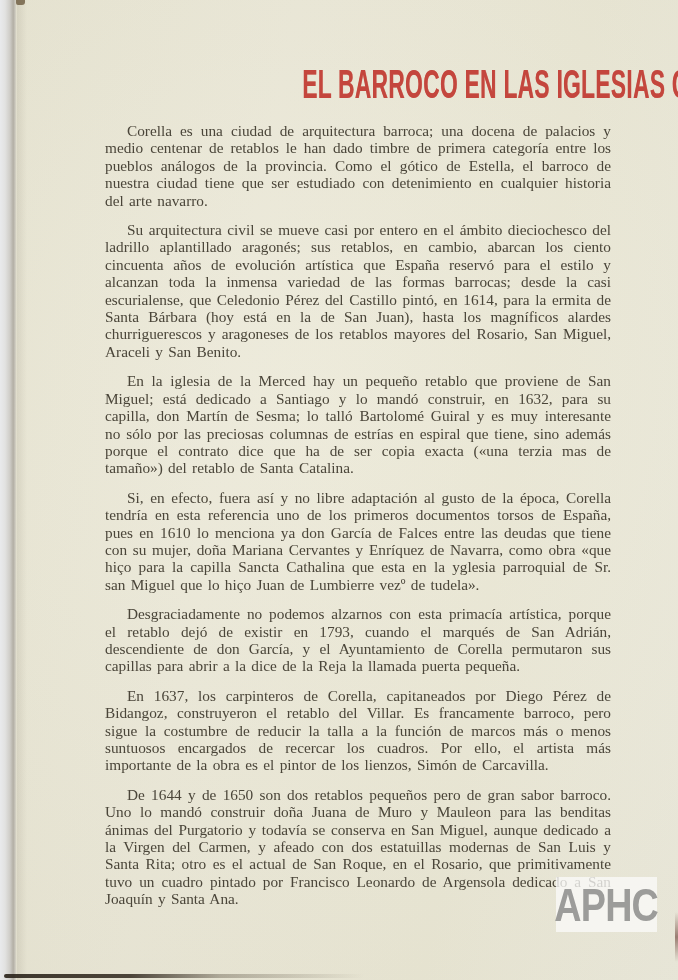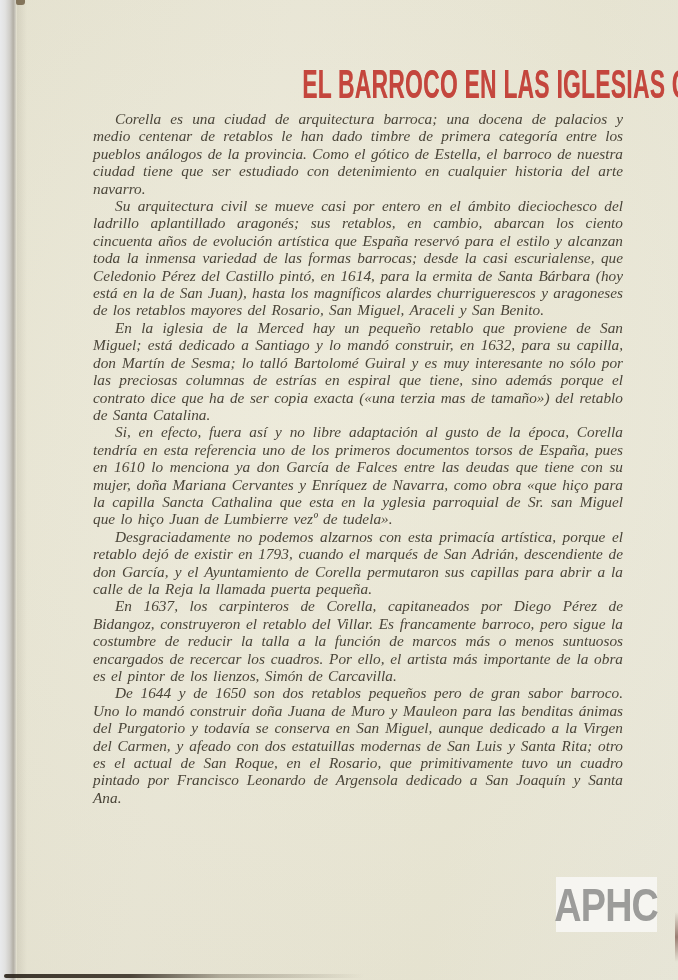--- a/index.html
+++ b/index.html
@@ -88,23 +88,22 @@
     position: absolute;
     top: 110px; left: 0;
     width: 530px;
     color: #4a4539;
     font-size: 15.3px;
     line-height: 17.4px;
     text-align: justify;
     word-spacing: 1.5px;
   }
   .body-text p {
-    margin: 0;
+    margin: 12px;
     text-indent: 22px;
-    font-style: italic;
   }
 
   .watermark {
     position: absolute;
     left: 556px; top: 877px;
     width: 101px; height: 55px;
     background: rgba(250,250,248,0.78);
     display: flex;
     align-items: center;
     justify-content: center;
@@ -133,21 +132,21 @@
   <div class="content">
     <h1 class="title">
       <span class="title-inner">EL BARROCO EN LAS IGLESIAS CORELLANAS</span>
     </h1>
 
     <div class="body-text">
       <p>Corella es una ciudad de arquitectura barroca; una docena de palacios y medio centenar de retablos le han dado timbre de primera categoría entre los pueblos análogos de la provincia. Como el gótico de Estella, el barroco de nuestra ciudad tiene que ser estudiado con detenimiento en cualquier historia del arte navarro.</p>
       <p>Su arquitectura civil se mueve casi por entero en el ámbito dieciochesco del ladrillo aplantillado aragonés; sus retablos, en cambio, abarcan los ciento cincuenta años de evolución artística que España reservó para el estilo y alcanzan toda la inmensa variedad de las formas barrocas; desde la casi escurialense, que Celedonio Pérez del Castillo pintó, en 1614, para la ermita de Santa Bárbara (hoy está en la de San Juan), hasta los magníficos alardes churriguerescos y aragoneses de los retablos mayores del Rosario, San Miguel, Araceli y San Benito.</p>
       <p>En la iglesia de la Merced hay un pequeño retablo que proviene de San Miguel; está dedicado a Santiago y lo mandó construir, en 1632, para su capilla, don Martín de Sesma; lo talló Bartolomé Guiral y es muy interesante no sólo por las preciosas columnas de estrías en espiral que tiene, sino además porque el contrato dice que ha de ser copia exacta («una terzia mas de tamaño») del retablo de Santa Catalina.</p>
       <p>Si, en efecto, fuera así y no libre adaptación al gusto de la época, Corella tendría en esta referencia uno de los primeros documentos torsos de España, pues en 1610 lo menciona ya don García de Falces entre las deudas que tiene con su mujer, doña Mariana Cervantes y Enríquez de Navarra, como obra «que hiço para la capilla Sancta Cathalina que esta en la yglesia parroquial de Sr. san Miguel que lo hiço Juan de Lumbierre vezº de tudela».</p>
-      <p>Desgraciadamente no podemos alzarnos con esta primacía artística, porque el retablo dejó de existir en 1793, cuando el marqués de San Adrián, descendiente de don García, y el Ayuntamiento de Corella permutaron sus capillas para abrir a la calle de la Reja la llamada puerta pequeña.</p>
+      <p>Desgraciadamente no podemos alzarnos con esta primacía artística, porque el retablo dejó de existir en 1793, cuando el marqués de San Adrián, descendiente de don García, y el Ayuntamiento de Corella permutaron sus capillas para abrir a la dice de la Reja la llamada puerta pequeña.</p>
       <p>En 1637, los carpinteros de Corella, capitaneados por Diego Pérez de Bidangoz, construyeron el retablo del Villar. Es francamente barroco, pero sigue la costumbre de reducir la talla a la función de marcos más o menos suntuosos encargados de recercar los cuadros. Por ello, el artista más importante de la obra es el pintor de los lienzos, Simón de Carcavilla.</p>
       <p>De 1644 y de 1650 son dos retablos pequeños pero de gran sabor barroco. Uno lo mandó construir doña Juana de Muro y Mauleon para las benditas ánimas del Purgatorio y todavía se conserva en San Miguel, aunque dedicado a la Virgen del Carmen, y afeado con dos estatuillas modernas de San Luis y Santa Rita; otro es el actual de San Roque, en el Rosario, que primitivamente tuvo un cuadro pintado por Francisco Leonardo de Argensola dedicado a San Joaquín y Santa Ana.</p>
     </div>
   </div>
 
   <div class="watermark">
     <span>APHC</span>
   </div>
 
   <div class="edge-bottom"></div>

